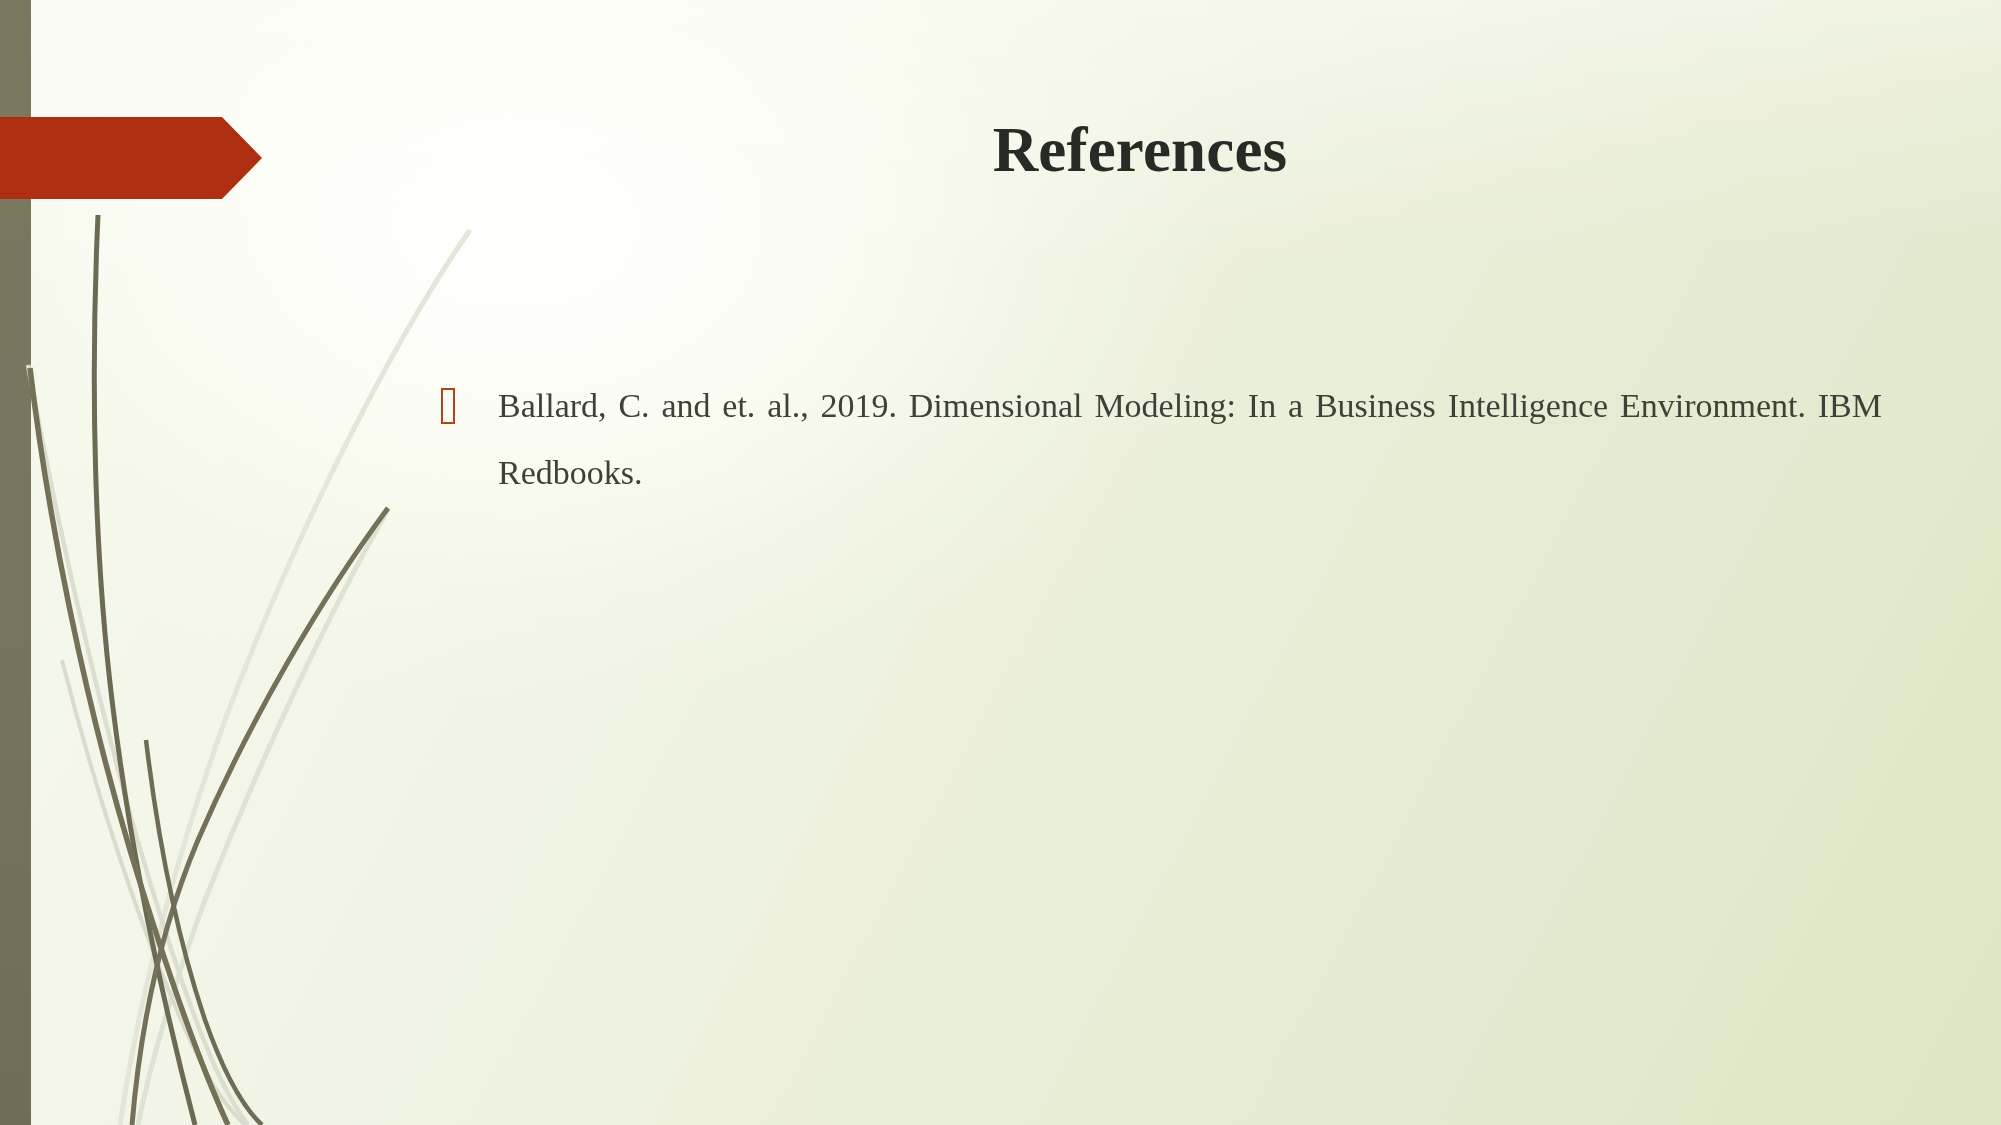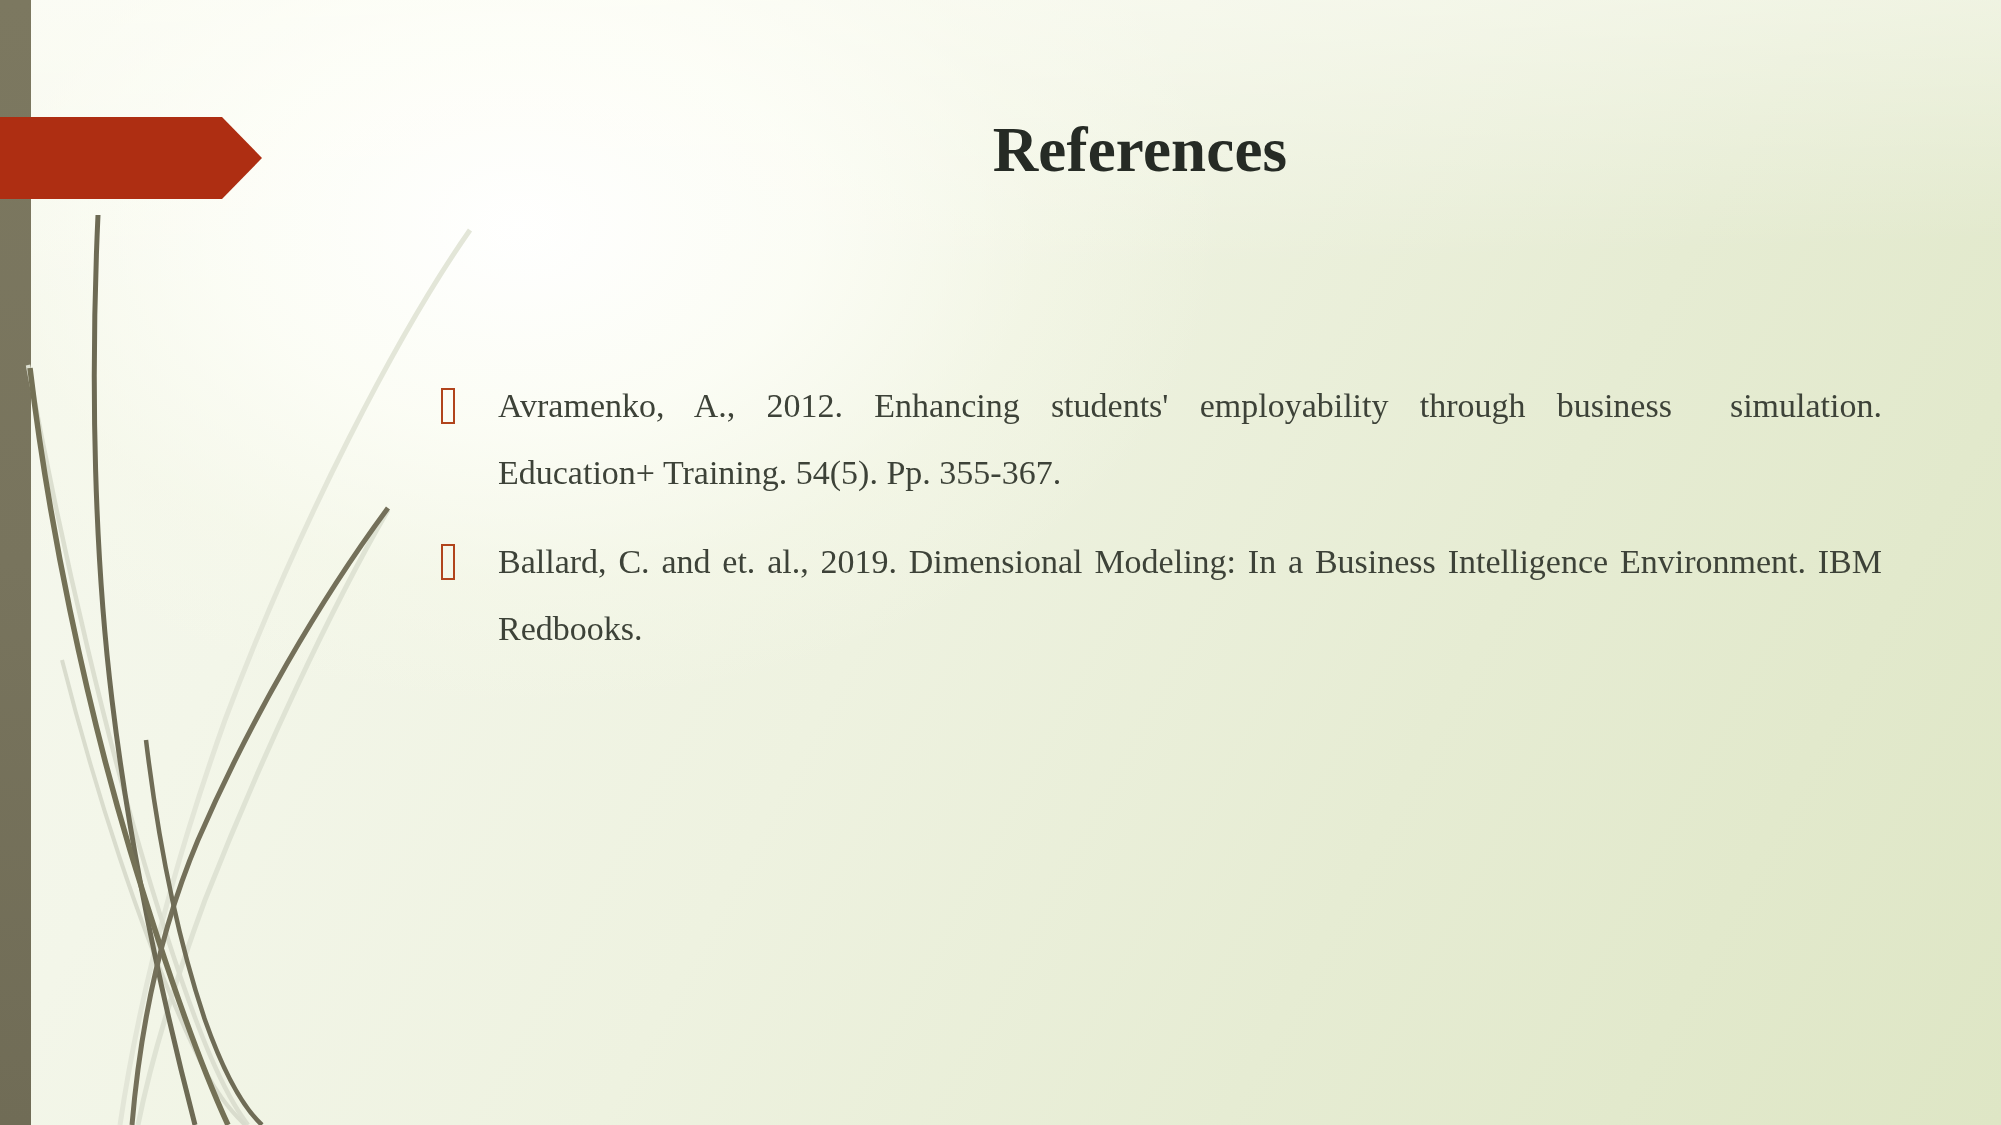--- a/index.html
+++ b/index.html
@@ -149,25 +149,20 @@
   </svg>
 
   <svg class="red-banner" viewBox="0 0 262 84" preserveAspectRatio="none">
     <polygon points="0,1 222,1 262,42 222,83 0,83" fill="#AE2E12"></polygon>
   </svg>
 
   <div class="title">References</div>
 
   <div class="body-block">
 
-    <div class="ref-item justify-all">
-      <span class="ref-bullet"></span>
-      <span class="ref-text"><span>Avramenko, A., 2012. Enhancing students' employability through business</span><span class="tab-gap"></span><span>simulation.</span>
-        <span>Education+ Training. 54(5). Pp. 355-367.</span></span>
-    </div>
 
     <div class="ref-item justify-all">
       <span class="ref-bullet"></span>
       <span class="ref-text"><span>Ballard, C. and et. al., 2019. Dimensional Modeling: In a Business Intelligence</span>
         <span>Environment. IBM Redbooks.</span></span>
     </div>
 
   </div>
 
 </div>

